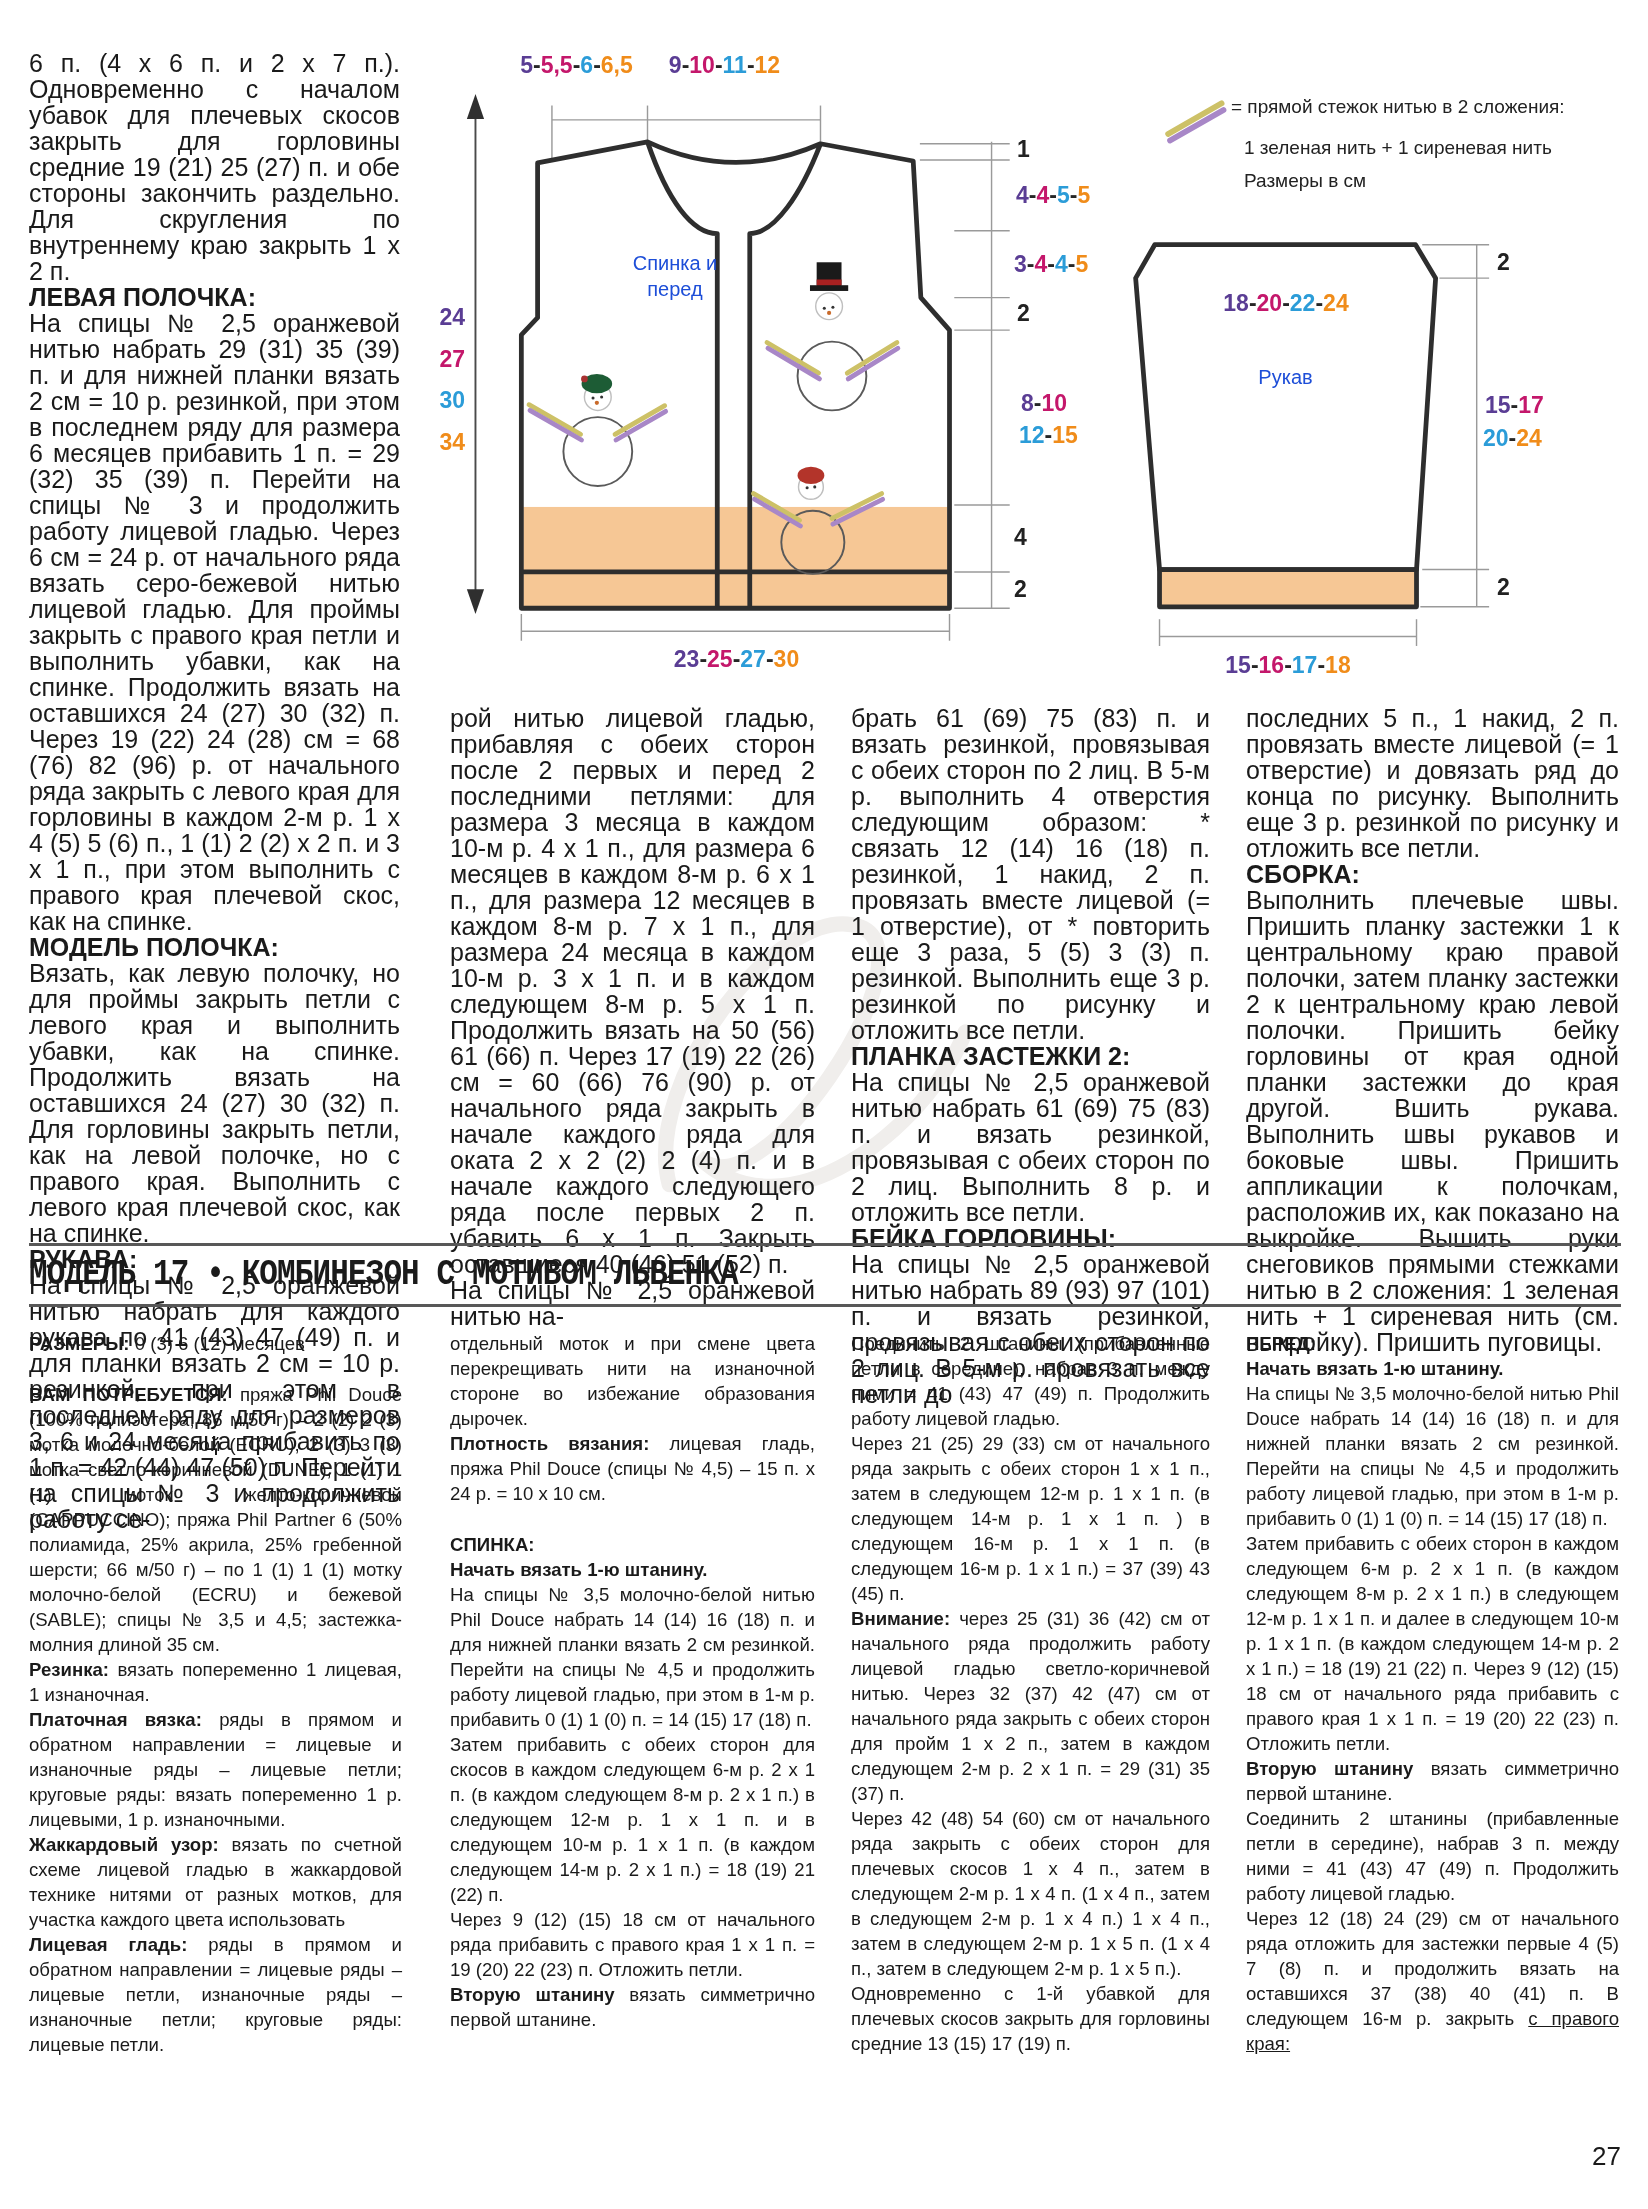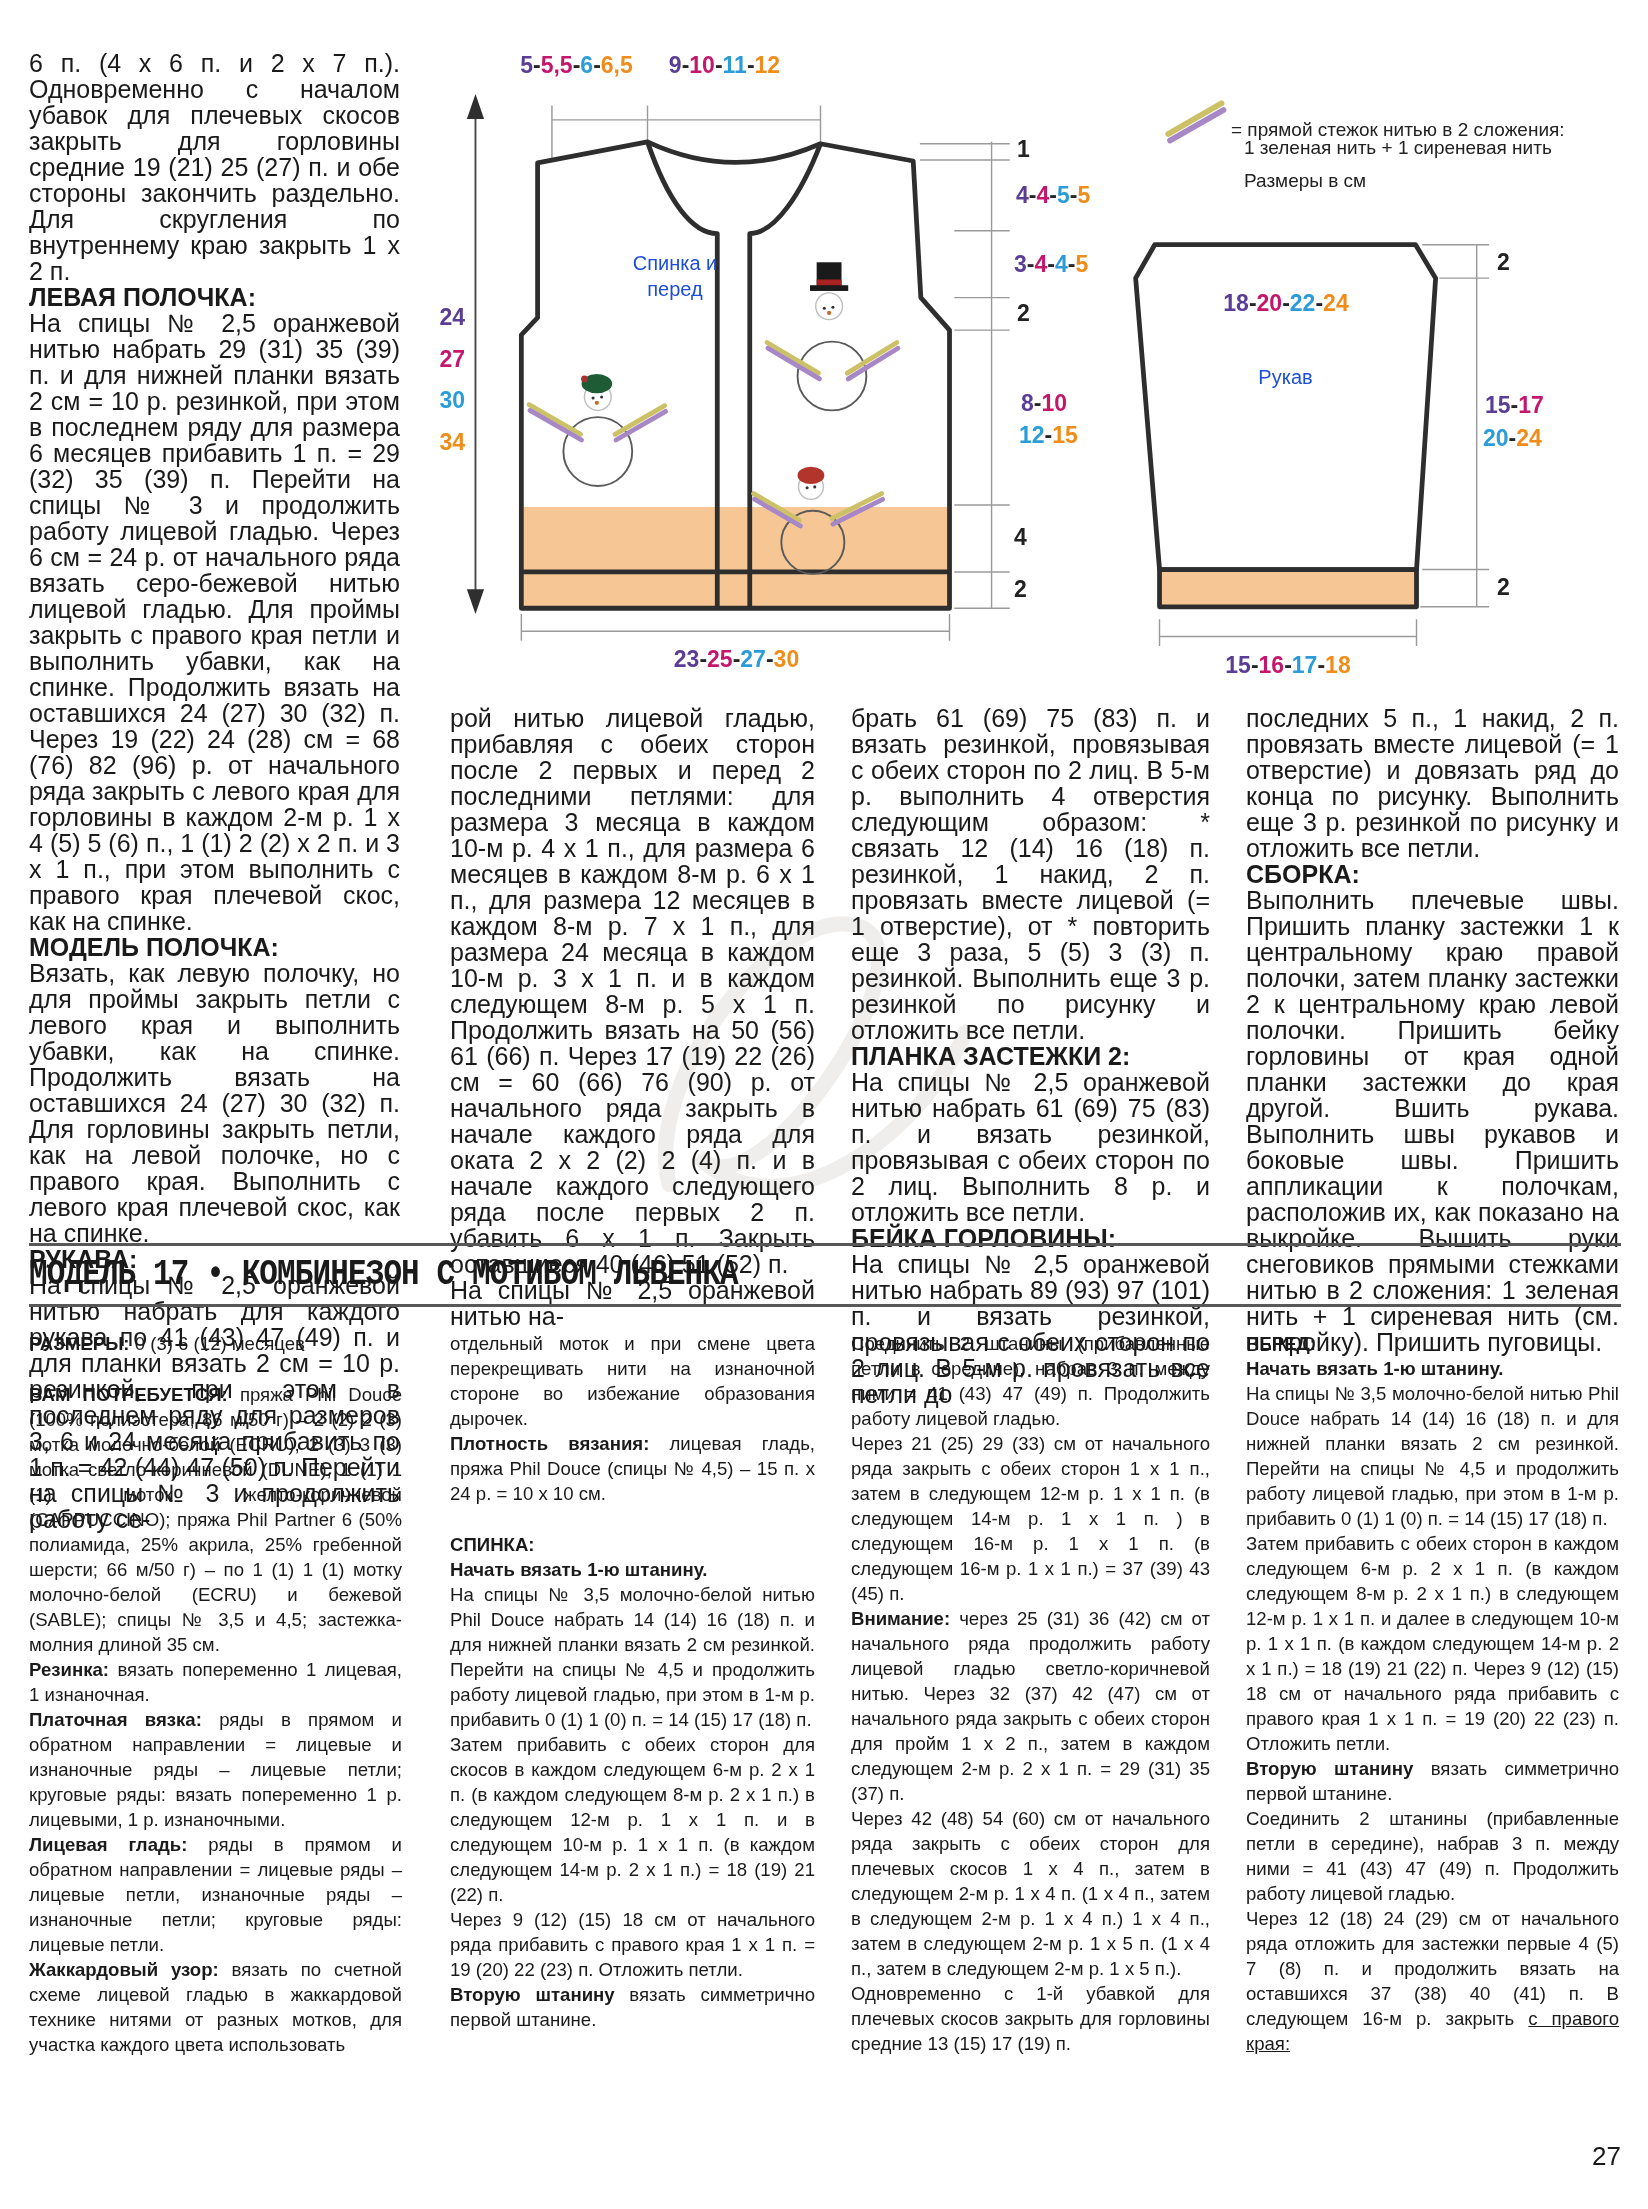--- a/index.html
+++ b/index.html
@@ -183,21 +183,21 @@
         <line x1="63" y1="600" x2="63" y2="628"></line>
         <line x1="332" y1="600" x2="332" y2="628"></line>
       </g>
 
       <g fill="none" stroke="#2e2e2e" stroke-width="5" stroke-linejoin="round">
         <path d="M58,208 L331,208 L352,243 L332,548 L63,548 L38,243 Z"></path>
         <rect x="63" y="548" width="269" height="39" fill="#f6c795"></rect>
       </g>
     </svg>
 
-    <div class="legend-line" style="left:132px;top:73px;">= прямой стежок нитью в 2 сложения:</div>
+    <div class="legend-line" style="left:132px;top:50px;">= прямой стежок нитью в 2 сложения:</div>
     <div class="legend-line" style="left:145px;top:91px;">1 зеленая нить + 1 сиреневая нить</div>
     <div class="legend-line" style="left:145px;top:124px;">Размеры в см</div>
 
     <div class="lbl center" style="left:96px;top:244px;width:182px;"><span class="sz c1">18</span><span class="dash">-</span><span class="sz c2">20</span><span class="dash">-</span><span class="sz c3">22</span><span class="dash">-</span><span class="sz c4">24</span></div>
     <div class="schem-note" style="left:115px;top:318px;width:143px;">Рукав</div>
     <div class="lbl black-lbl" style="left:398px;top:203px;">2</div>
     <div class="lbl" style="left:386px;top:346px;"><span class="sz c1">15</span><span class="dash">-</span><span class="sz c2">17</span></div>
     <div class="lbl" style="left:384px;top:379px;"><span class="sz c3">20</span><span class="dash">-</span><span class="sz c4">24</span></div>
     <div class="lbl black-lbl" style="left:398px;top:528px;">2</div>
     <div class="lbl center" style="left:96px;top:606px;width:186px;"><span class="sz c1">15</span><span class="dash">-</span><span class="sz c2">16</span><span class="dash">-</span><span class="sz c3">17</span><span class="dash">-</span><span class="sz c4">18</span></div>
@@ -205,22 +205,22 @@
 
   <div class="header-bar">
     <h1>МОДЕЛЬ 17 • КОМБИНЕЗОН С МОТИВОМ ЛЬВЕНКА</h1>
   </div>
 
   <div class="bcol" style="left:29px;top:1331px;width:373px;">
       <p class="para"><b>РАЗМЕРЫ:</b> 0 (3) 6 (12) месяцев</p>
       <p class="para gap"><b>ВАМ ПОТРЕБУЕТСЯ:</b> пряжа Phil Douce (100% полиэстера; 86 м/50 г) – 2 (2) 2 (3) мотка молочно-белой (ECRU), 2 (3) 3 (3) мотка светло-коричневой (DUNE), 1 (1) 1 (1) моток желто-коричневой (CAPPUCCINO); пряжа Phil Partner 6 (50% полиамида, 25% акрила, 25% гребенной шерсти; 66 м/50 г) – по 1 (1) 1 (1) мотку молочно-белой (ECRU) и бежевой (SABLE); спицы № 3,5 и 4,5; застежка-молния длиной 35 см.</p>
       <p class="para"><b>Резинка:</b> вязать попеременно 1 лицевая, 1 изнаночная.</p>
       <p class="para"><b>Платочная вязка:</b> ряды в прямом и обратном направлении = лицевые и изнаночные ряды – лицевые петли; круговые ряды: вязать попеременно 1 р. лицевыми, 1 р. изнаночными.</p>
+      <p class="para"><b>Жаккардовый узор:</b> вязать по счетной схеме лицевой гладью в жаккардовой технике нитями от разных мотков, для участка каждого цвета использовать</p>
       <p class="para"><b>Лицевая гладь:</b> ряды в прямом и обратном направлении = лицевые ряды – лицевые петли, изнаночные ряды – изнаночные петли; круговые ряды: лицевые петли.</p>
-      <p class="para"><b>Жаккардовый узор:</b> вязать по счетной схеме лицевой гладью в жаккардовой технике нитями от разных мотков, для участка каждого цвета использовать</p>
     </div>
   <div class="bcol" style="left:450px;top:1331px;width:365px;">
       <p class="para">отдельный моток и при смене цвета перекрещивать нити на изнаночной стороне во избежание образования дырочек.</p>
       <p class="para"><b>Плотность вязания:</b> лицевая гладь, пряжа Phil Douce (спицы № 4,5) – 15 п. х 24 р. = 10 х 10 см.</p>
       <p class="para hd gap">СПИНКА:</p>
       <p class="para"><b>Начать вязать 1-ю штанину.</b></p>
       <p class="para">На спицы № 3,5 молочно-белой нитью Phil Douce набрать 14 (14) 16 (18) п. и для нижней планки вязать 2 см резинкой. Перейти на спицы № 4,5 и продолжить работу лицевой гладью, при этом в 1-м р. прибавить 0 (1) 1 (0) п. = 14 (15) 17 (18) п.</p>
       <p class="para">Затем прибавить с обеих сторон для скосов в каждом следующем 6-м р. 2 х 1 п. (в каждом следующем 8-м р. 2 х 1 п.) в следующем 12-м р. 1 х 1 п. и в следующем 10-м р. 1 х 1 п. (в каждом следующем 14-м р. 2 х 1 п.) = 18 (19) 21 (22) п.</p>
       <p class="para">Через 9 (12) (15) 18 см от начального ряда прибавить с правого края 1 х 1 п. = 19 (20) 22 (23) п. Отложить петли.</p>
       <p class="para"><b>Вторую штанину</b> вязать симметрично первой штанине.</p>

